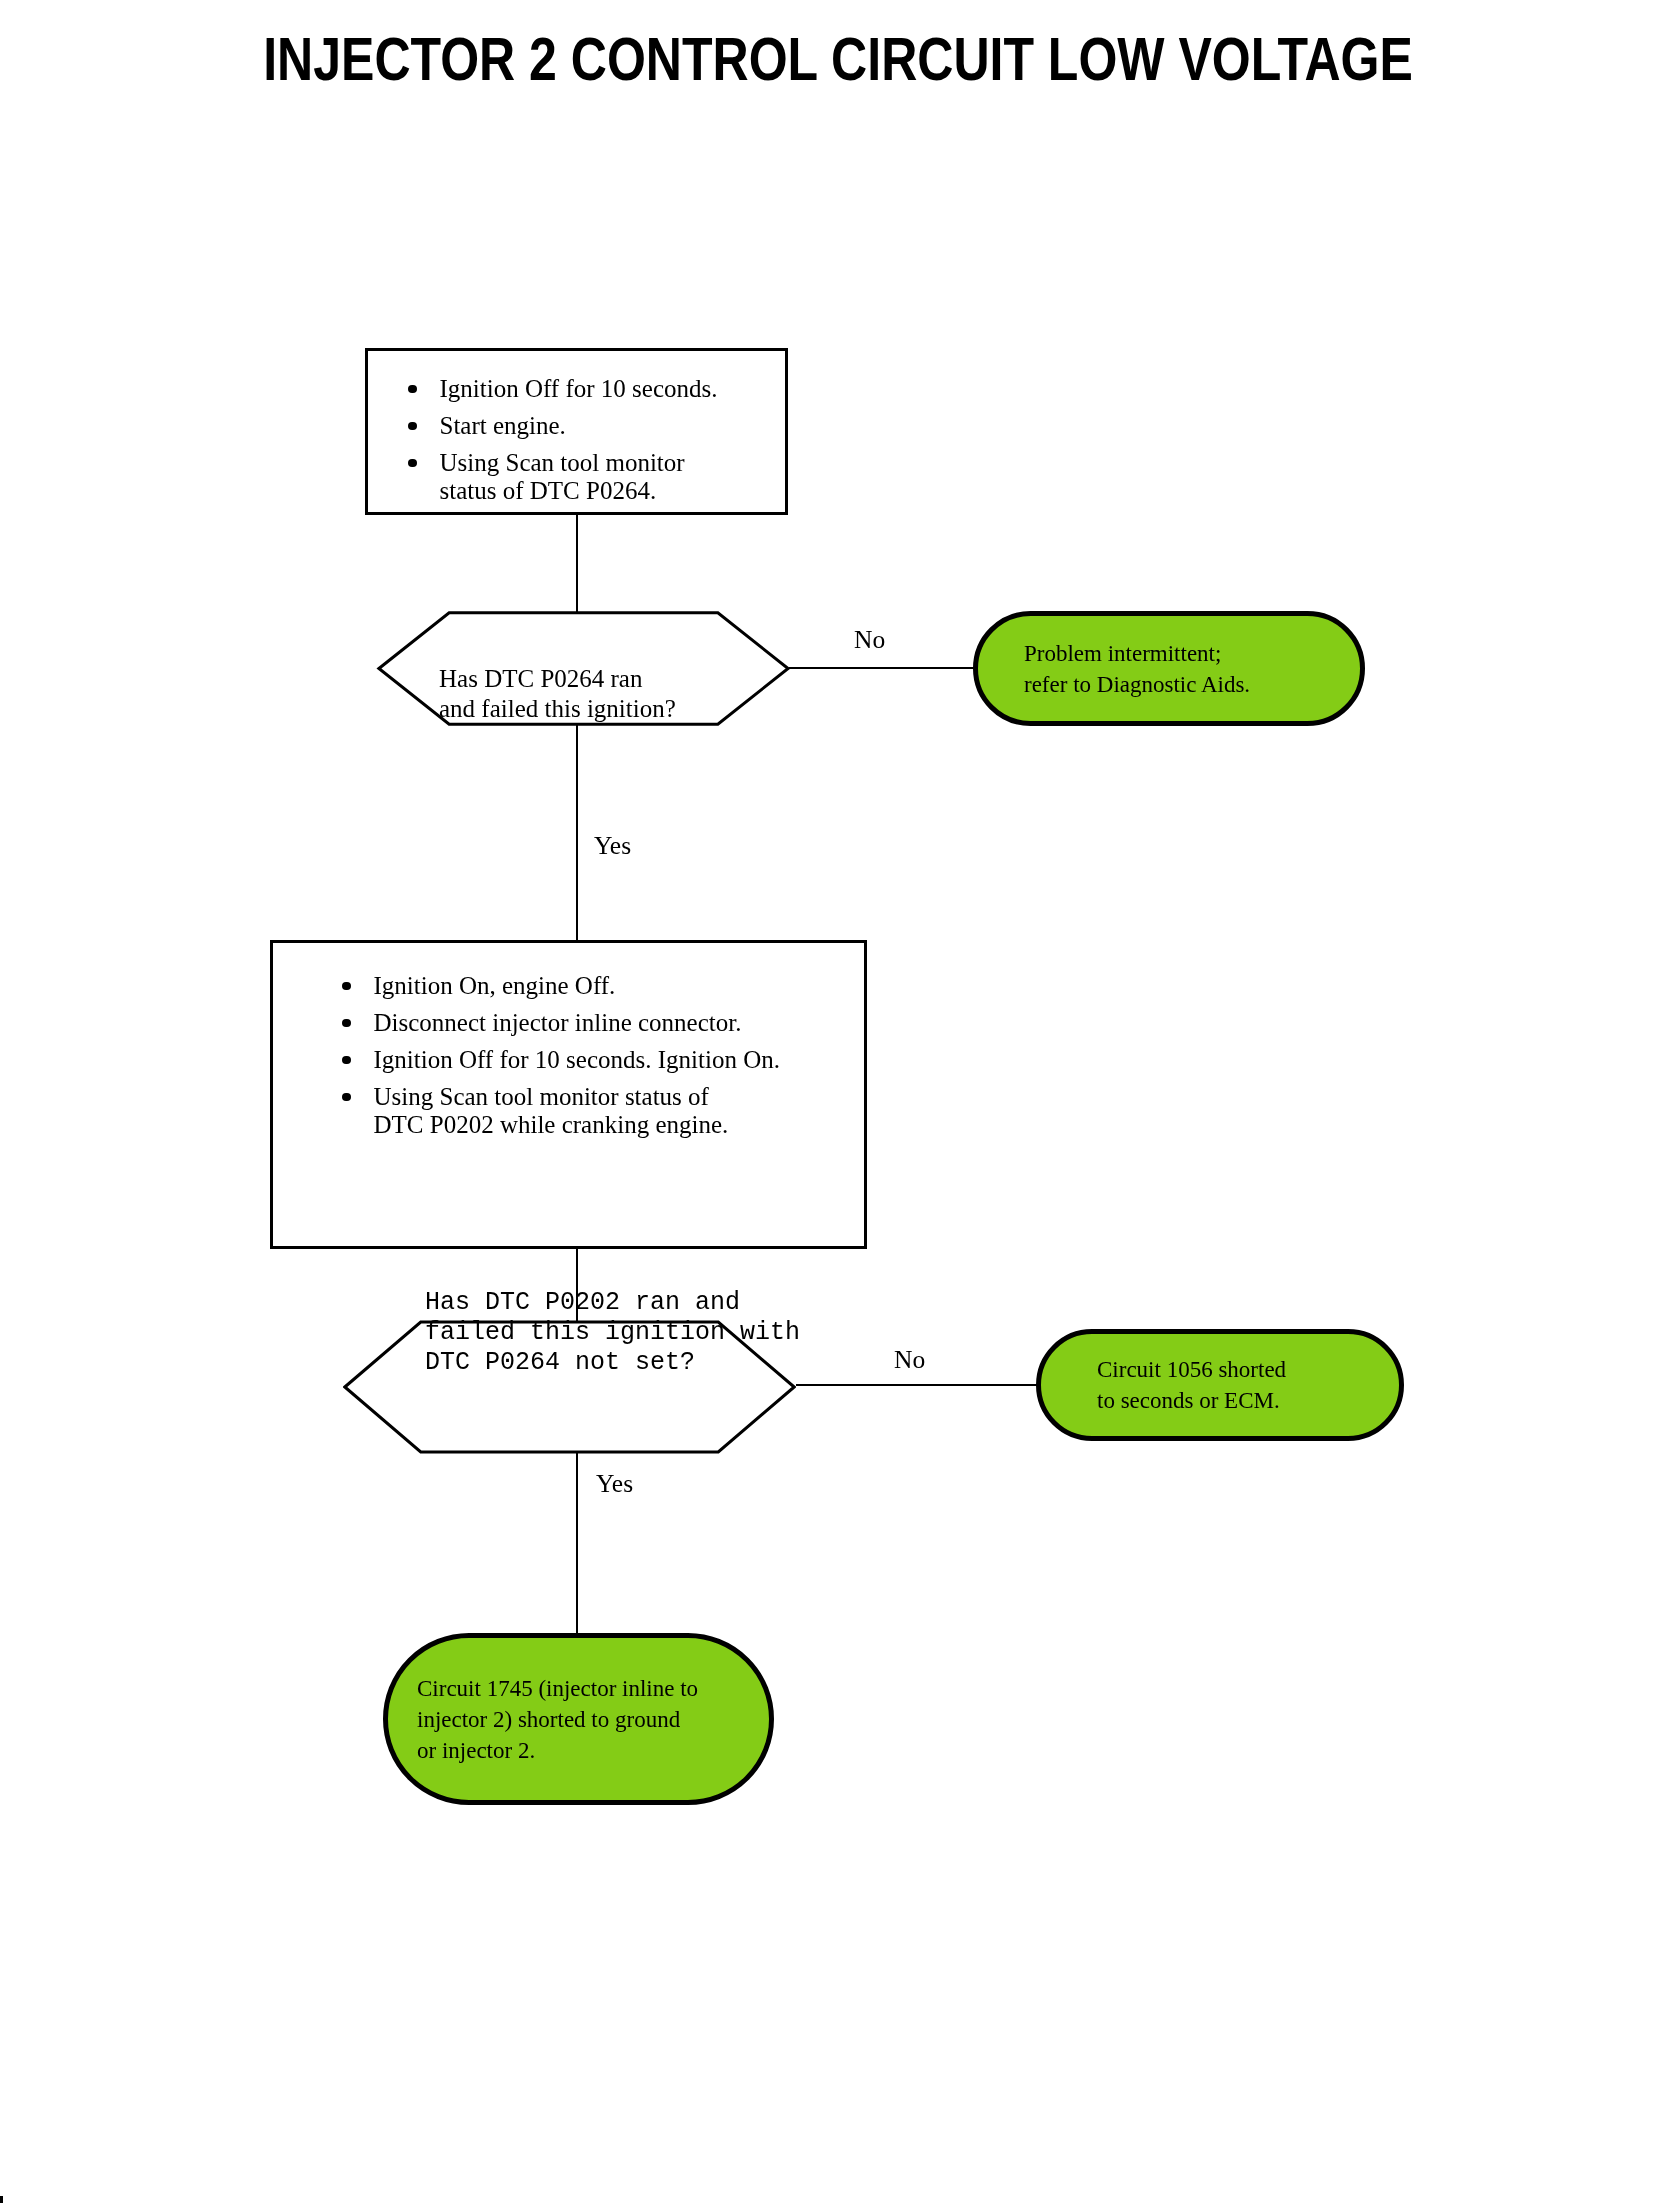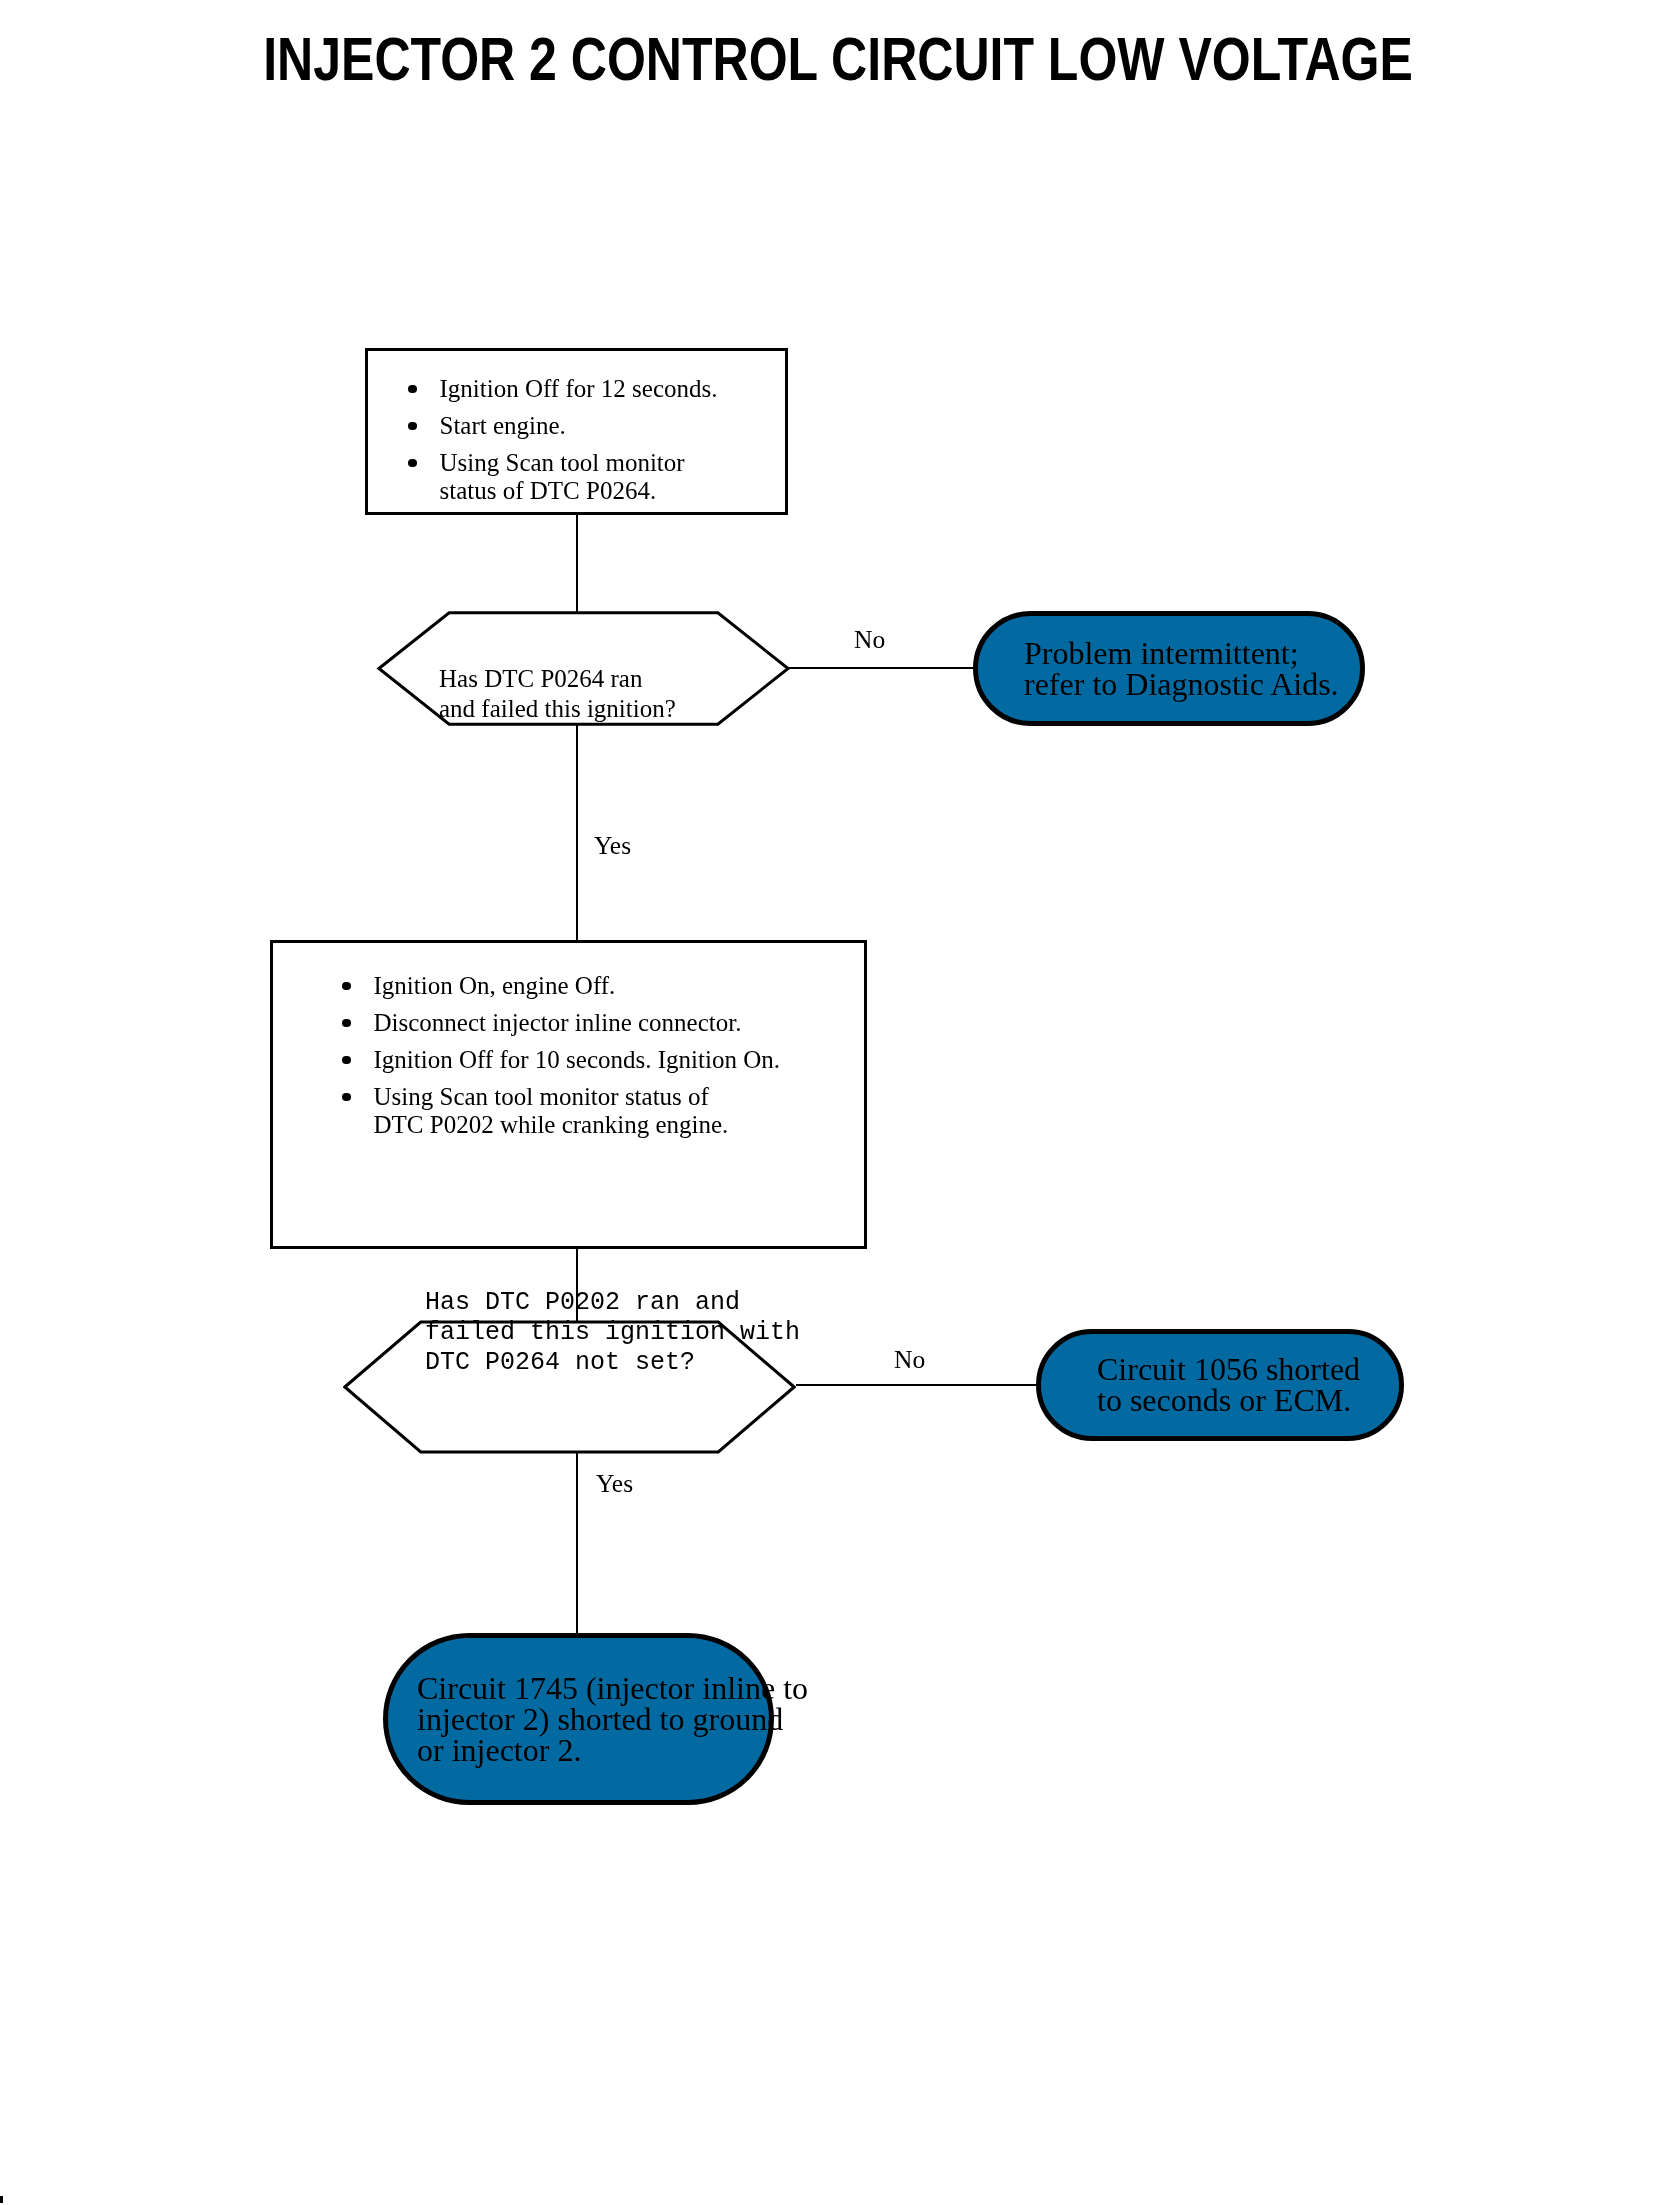--- a/index.html
+++ b/index.html
@@ -62,25 +62,25 @@
     position: absolute;
     font-size: 25px;
     line-height: 30px;
     white-space: nowrap;
   }
   .pill {
     position: absolute;
     box-sizing: border-box;
     border: 5.5px solid #000000;
     border-radius: 607px;
-    background: #0369a1;
+    background: #84cc16;
     display: flex;
     flex-direction: column;
     justify-content: center;
-    font-size: 32px;
+    font-size: 23px;
     line-height: 31px;
     white-space: nowrap;
   }
   .vline {
     position: absolute;
     width: 2.4px;
     background: #000000;
   }
   .hline {
     position: absolute;
@@ -119,21 +119,21 @@
 
   <div class="hline" style="left:796px; top:1384px; width:242px;"></div>
 
   <div class="vline" style="left:576px; top:1453px; height:182px;"></div>
 
   <div class="procbox" style="left:365px; top:348px; width:423px; height:167px; padding:24px 12px 12px 40px;">
     <div class="bullets">
       <div class="bullet">
         <span class="dot"></span>
         <div class="btext">
-          <div>Ignition Off for 12 seconds.</div>
+          <div>Ignition Off for 10 seconds.</div>
         </div>
       </div>
       <div class="bullet">
         <span class="dot"></span>
         <div class="btext">
           <div>Start engine.</div>
         </div>
       </div>
       <div class="bullet">
         <span class="dot"></span>

